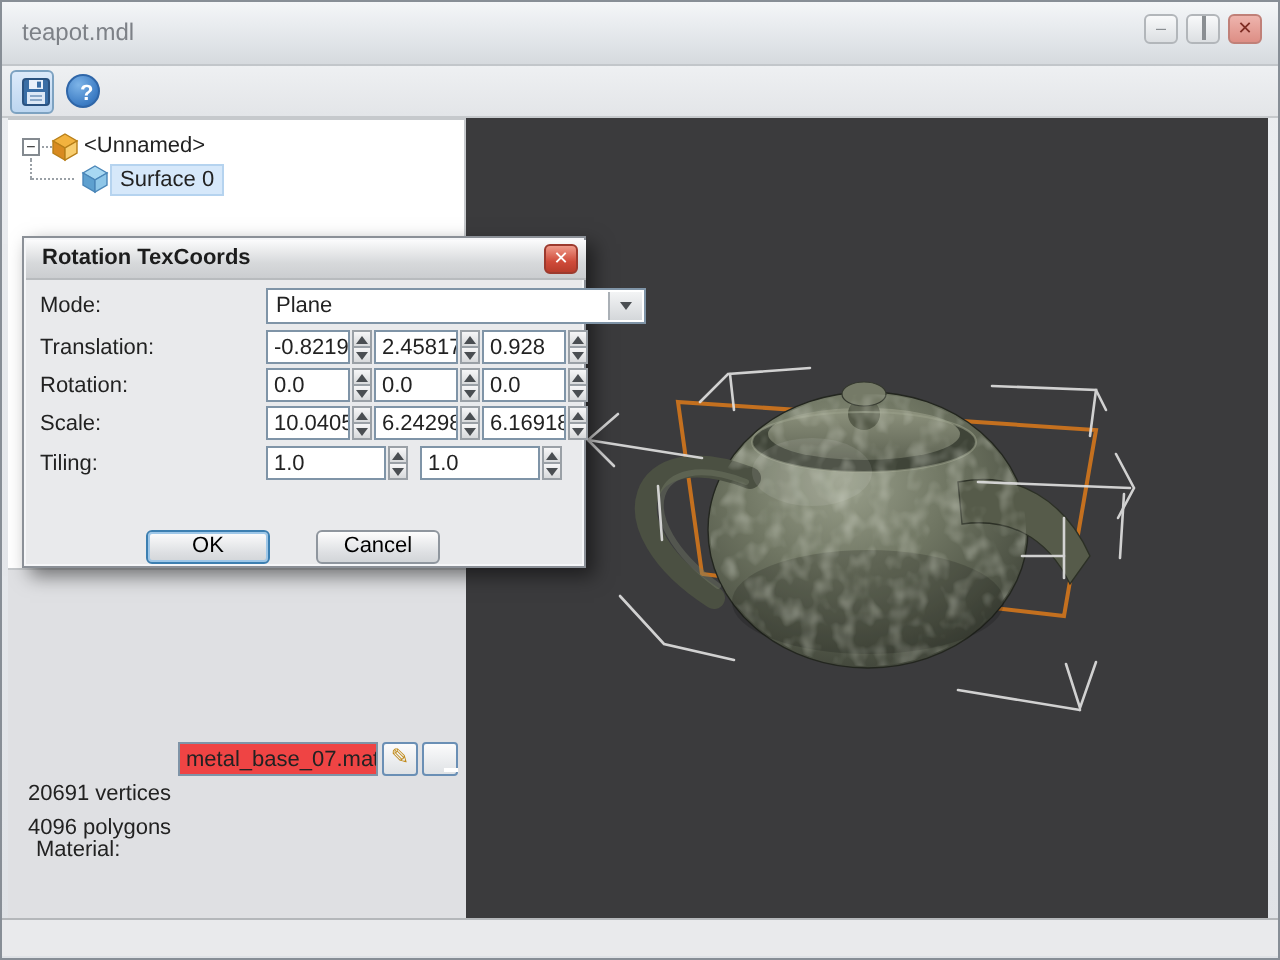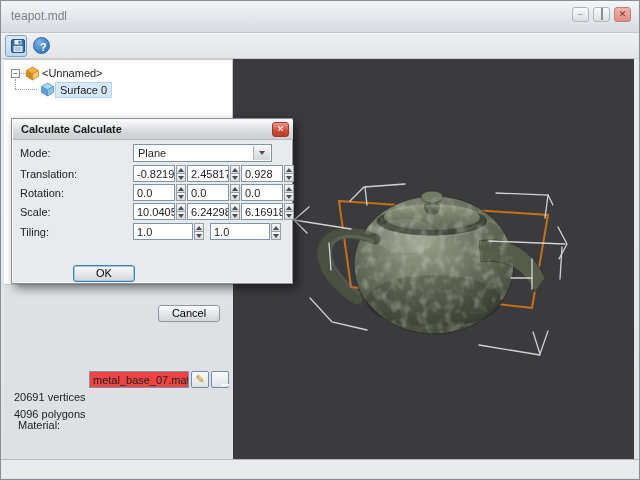--- a/index.html
+++ b/index.html
@@ -67,30 +67,30 @@
   .tf{background:#fff;border:1px solid #7f94a7;height:17px;padding:2px 0 0 3px;
     overflow:hidden;white-space:nowrap;}
   .spin{width:10px;height:17px;display:flex;flex-direction:column;}
   .spin > div{flex:1;border:1px solid #9aa0a6;background:linear-gradient(#f6f6f7,#d8dadc);
     display:flex;align-items:center;justify-content:center;}
   .spin > div + div{border-top:none;}
   .tri-up{width:0;height:0;border-left:3px solid transparent;border-right:3px solid transparent;
     border-bottom:4px solid #4a4e52;}
   .tri-down{width:0;height:0;border-left:3px solid transparent;border-right:3px solid transparent;
     border-top:4px solid #4a4e52;}
-  #mode-select{left:121px;top:25px;width:139px;height:18px;background:#fff;border:1px solid #7f94a7;}
+  #mode-select{left:121px;top:25px;width:190px;height:18px;background:#fff;border:1px solid #7f94a7;}
   #mode-value{position:absolute;left:4px;top:2px;}
   #mode-arrow-btn{position:absolute;right:1px;top:1px;width:16px;height:14px;
     background:linear-gradient(#f3f4f5,#d4d7da);border-left:1px solid #aab0b6;
     display:flex;align-items:center;justify-content:center;}
   .dlg-btn{top:146px;width:62px;height:17px;border:1px solid #8f969e;border-radius:3px;
     background:linear-gradient(#fdfdfd,#dddfe2 70%,#d2d5d8);font-size:11px;text-align:center;
     line-height:15px;padding:0;font-family:"Liberation Sans",sans-serif;}
   #ok-btn{left:61px;border:1px solid #3c7fb1;box-shadow:0 0 0 1px #9ec7e8 inset;}
-  #cancel-btn{left:146px;margin-top:40px;}
+  #cancel-btn{left:146px;}
 
   
   #statusbar{left:0;top:458px;width:100%;height:19px;background:#e9eaec;border-top:1px solid #b4b7ba;}
 </style>
 </head>
 <body>
 
 <div id="window">
 
   <div id="titlebar" class="abs">
@@ -203,21 +203,21 @@
         <line x1="510" y1="277" x2="531" y2="277"></line>
         <polyline points="309,297 331,321 366,329"></polyline>
         <line x1="478" y1="344" x2="539" y2="354"></line>
         <polyline points="532,331 539,353 547,330"></polyline>
       </g>
     </svg>
   </div>
 
   <div id="dialog" class="abs">
     <div id="dialog-titlebar" class="abs">
-      <div id="dialog-title" class="abs">Calculate Calculate</div>
+      <div id="dialog-title" class="abs">Rotation TexCoords</div>
       <button id="dialog-close-btn" class="abs"><span>✕</span></button>
     </div>
 
     <div class="abs dlg-label" style="top:28px;">Mode:</div>
     <div id="mode-select" class="abs">
       <div id="mode-value">Plane</div>
       <div id="mode-arrow-btn">
           <span class="tri-down"></span>
         </div>
     </div>

